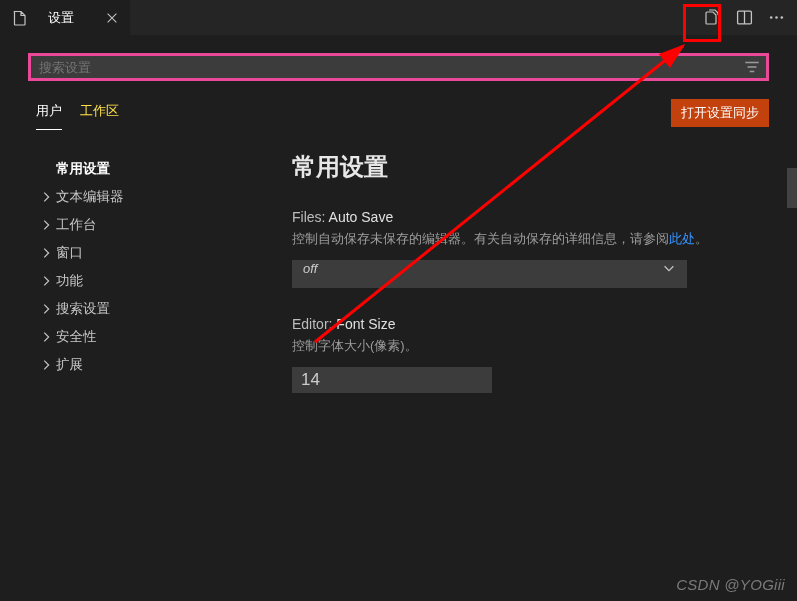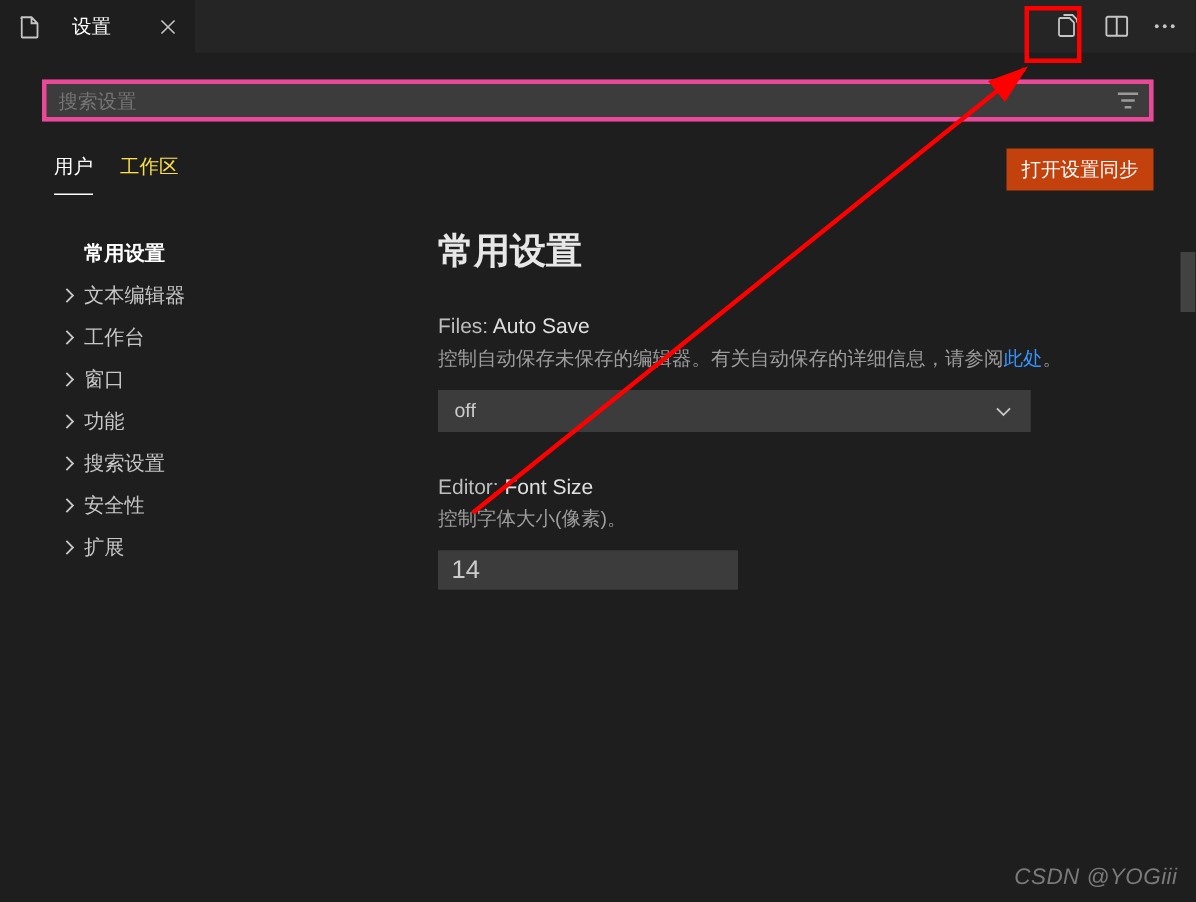--- a/index.html
+++ b/index.html
@@ -52,22 +52,22 @@
 h2.section-title { font-size: 24px; font-weight:700; color:#e7e7e7; margin: 4px 0 26px 0; }
 .setting { margin-bottom: 28px; }
 .setting-label { font-size: 14px; color:#ccc; margin-bottom: 4px; }
 .setting-label .key { color:#bdbdbd; }
 .setting-label .name { font-weight:400; color:#e0e0e0; }
 .setting-descr { font-size: 13px; color:#9d9d9d; line-height: 1.6; margin-bottom: 10px; }
 .setting-descr a { color:#3794ff; text-decoration:none; }
 .select {
   width: 100%; max-width: 395px; height: 28px;
   background:#3c3c3c; border:1px solid #3c3c3c;
-  display:flex; align-items:center; justify-content:space-between;
-  padding: 0 10px; color:#ccc; cursor:pointer;
+  display:flex; align-items:flex-start; justify-content:space-between;
+  padding: 0 10px; color:#ccc; cursor:pointer;font-style:italic;
 }
 .numinput, .textinput {
   background:#3c3c3c; border:1px solid #3c3c3c; color:#ccc;
   height:26px; padding: 0 8px; font-size:17px; outline:none;
 }
 .numinput { width: 200px; }
 .textinput { width: 395px; }
 .watermark {
   position:absolute; right:12px; bottom:8px;
   color:#7a7a7a; font-size:15px; font-style:italic;

